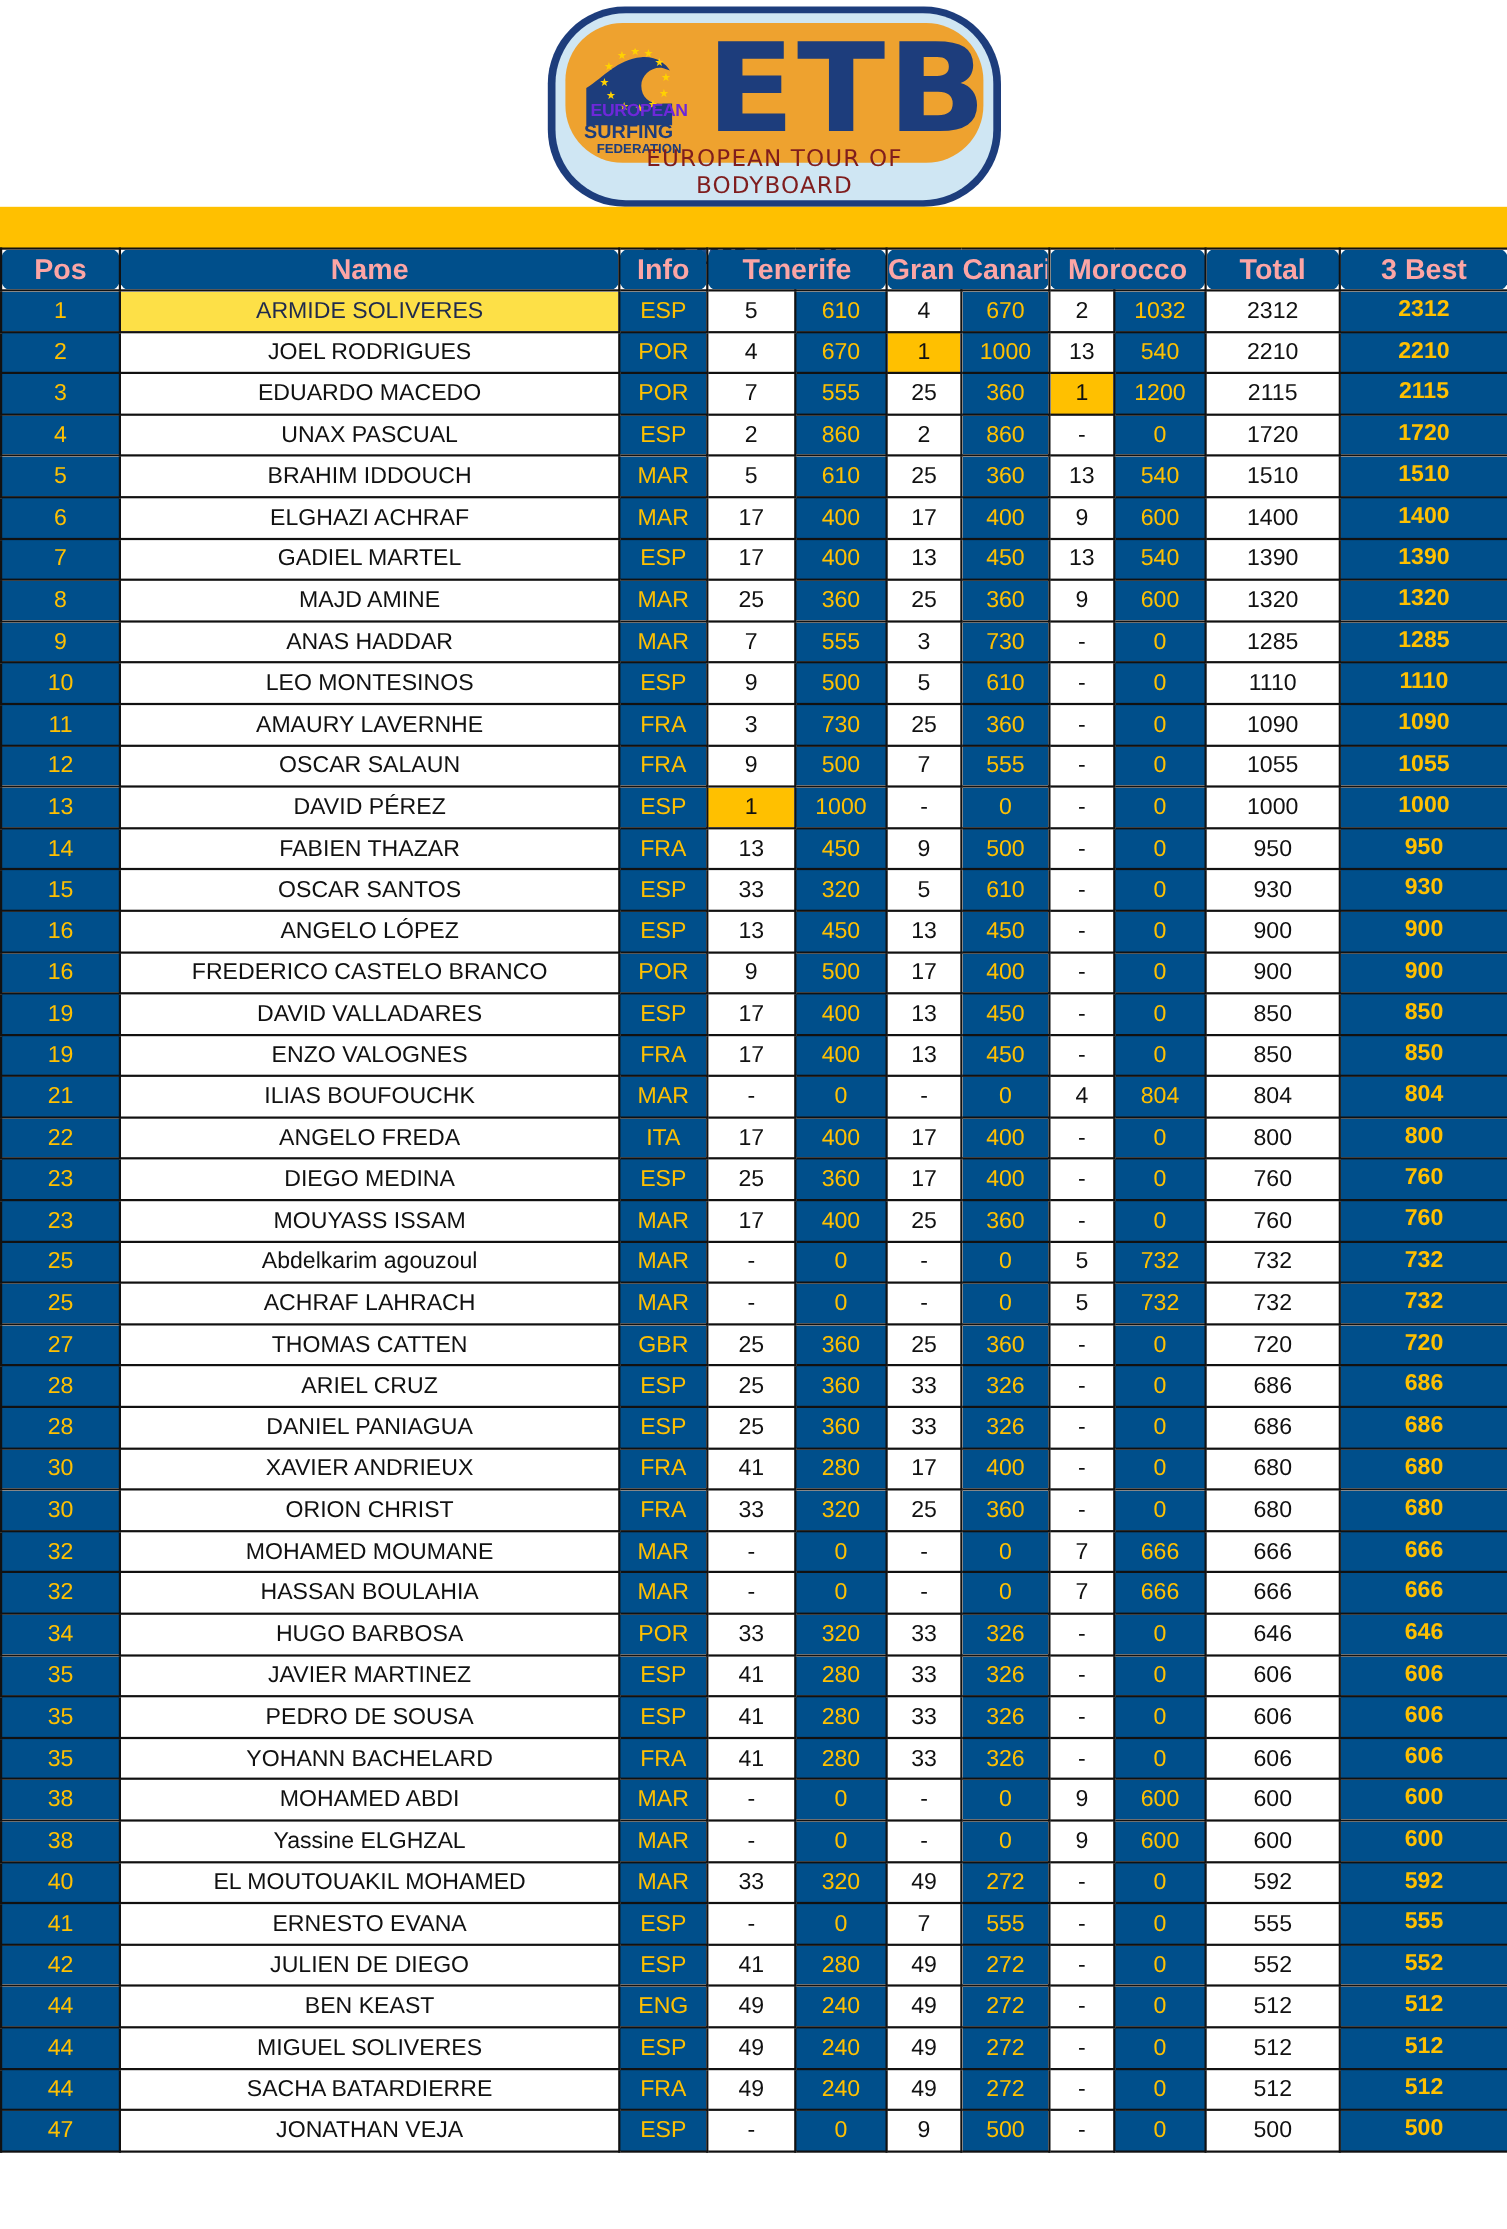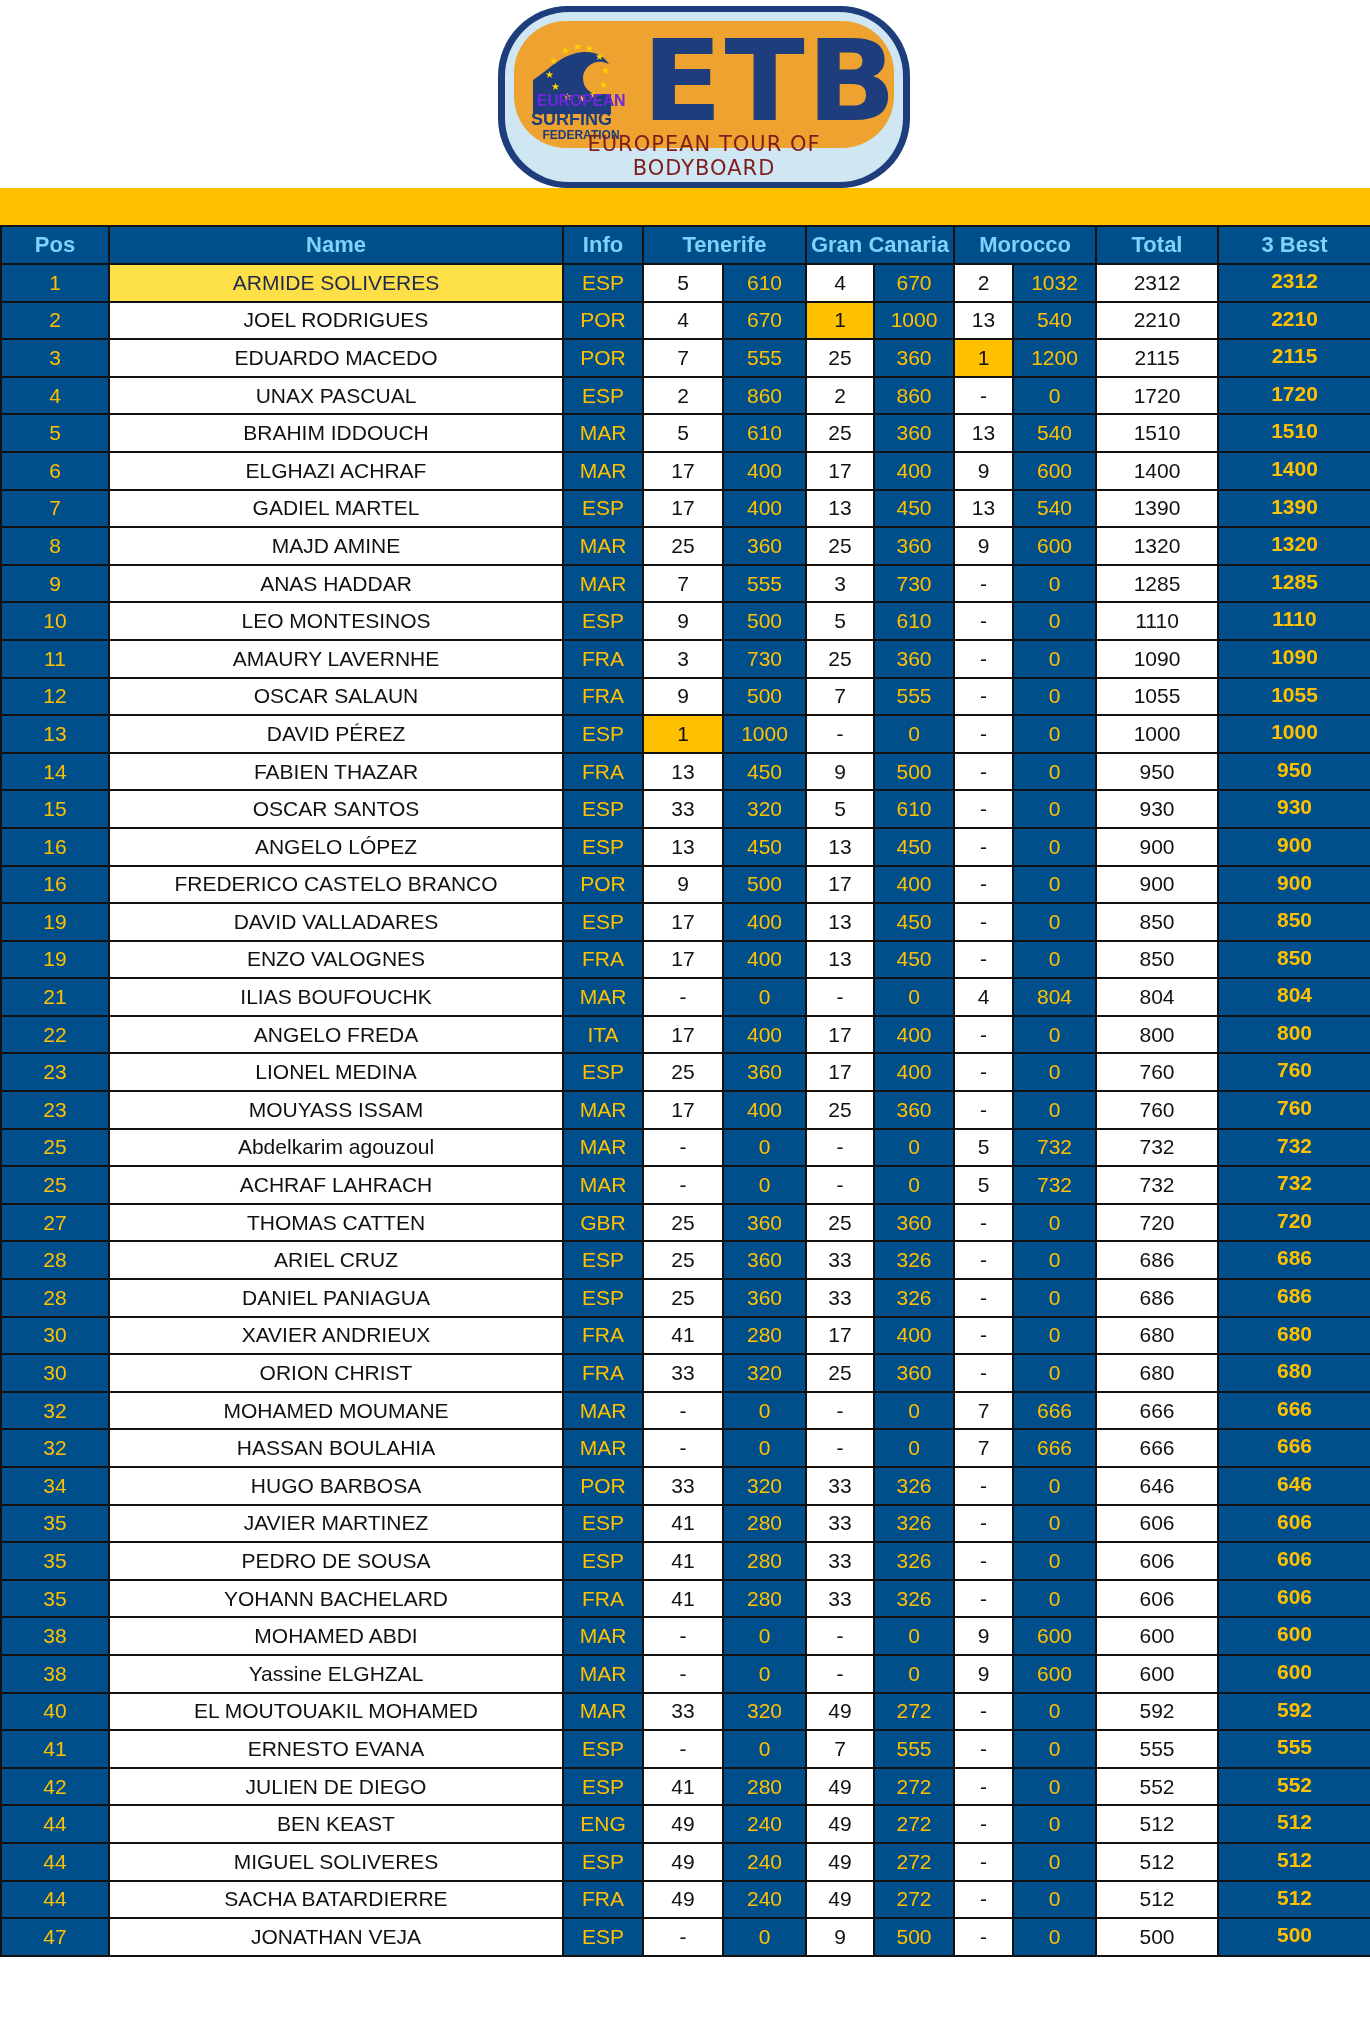--- a/index.html
+++ b/index.html
@@ -18,21 +18,21 @@
   .logo-etb { position: absolute; left: 150px; top: 16px; width: 240px; text-align: center; font-family: "DejaVu Sans", sans-serif; font-weight: bold; font-size: 112px; line-height: 118px; color: #1d3d7c; letter-spacing: 2px; transform: scaleX(1.05); }
   .logo-tour { position: absolute; left: 20px; right: 20px; bottom: 8px; text-align: center; font-family: "DejaVu Sans", sans-serif; font-weight: normal; font-size: 21px; color: #7f1d1d; letter-spacing: 1px; }
 
   
   .title-band { position: absolute; left: 0; top: 188px; width: 1370px; height: 38px; background: #ffc000; }
   .title-band span { position: absolute; left: 0; right: 0; top: 10px; text-align: center; font-weight: bold; font-size: 21px; color: #1f4e8c; margin-top: 24px; }
 
   
   table { position: absolute; left: 0; top: 225px; width: 1370px; border-collapse: collapse; table-layout: fixed; }
   td, th { border: 2px solid #111111; text-align: center; vertical-align: middle; white-space: nowrap; overflow: hidden; font-size: 21px; }
-  th { background: #004f8b; color: #7dd3fc; font-weight: bold; height: 38px; font-size: 22px; }
+  th { background: #004f8b; color: #fca5a5; font-weight: bold; height: 38px; font-size: 26px; border-radius: 10px; }
   td { height: 37.6px; }
   .c-blue { background: #004f8b; color: #ffc000; }
   .c-white { background: #ffffff; color: #111111; }
   .c-hl { background: #ffc000; color: #111111; }
   .c-name-hl { background: #fde047; color: #1f2a4d; }
   .c-best { background: #004f8b; color: #ffc000; font-weight: bold; font-size: 21px; vertical-align: top; padding-top: 4px; }
 </style>
 </head>
 <body>
 
@@ -363,21 +363,21 @@
         <td class="c-blue">400</td>
         <td class="c-white">17</td>
         <td class="c-blue">400</td>
         <td class="c-white">-</td>
         <td class="c-blue">0</td>
         <td class="c-white">800</td>
         <td class="c-best">800</td>
       </tr>
       <tr>
         <td class="c-blue">23</td>
-        <td class="c-white">LIONEL MEDINA</td>
+        <td class="c-white">DIEGO MEDINA</td>
         <td class="c-blue">ESP</td>
         <td class="c-white">25</td>
         <td class="c-blue">360</td>
         <td class="c-white">17</td>
         <td class="c-blue">400</td>
         <td class="c-white">-</td>
         <td class="c-blue">0</td>
         <td class="c-white">760</td>
         <td class="c-best">760</td>
       </tr>

